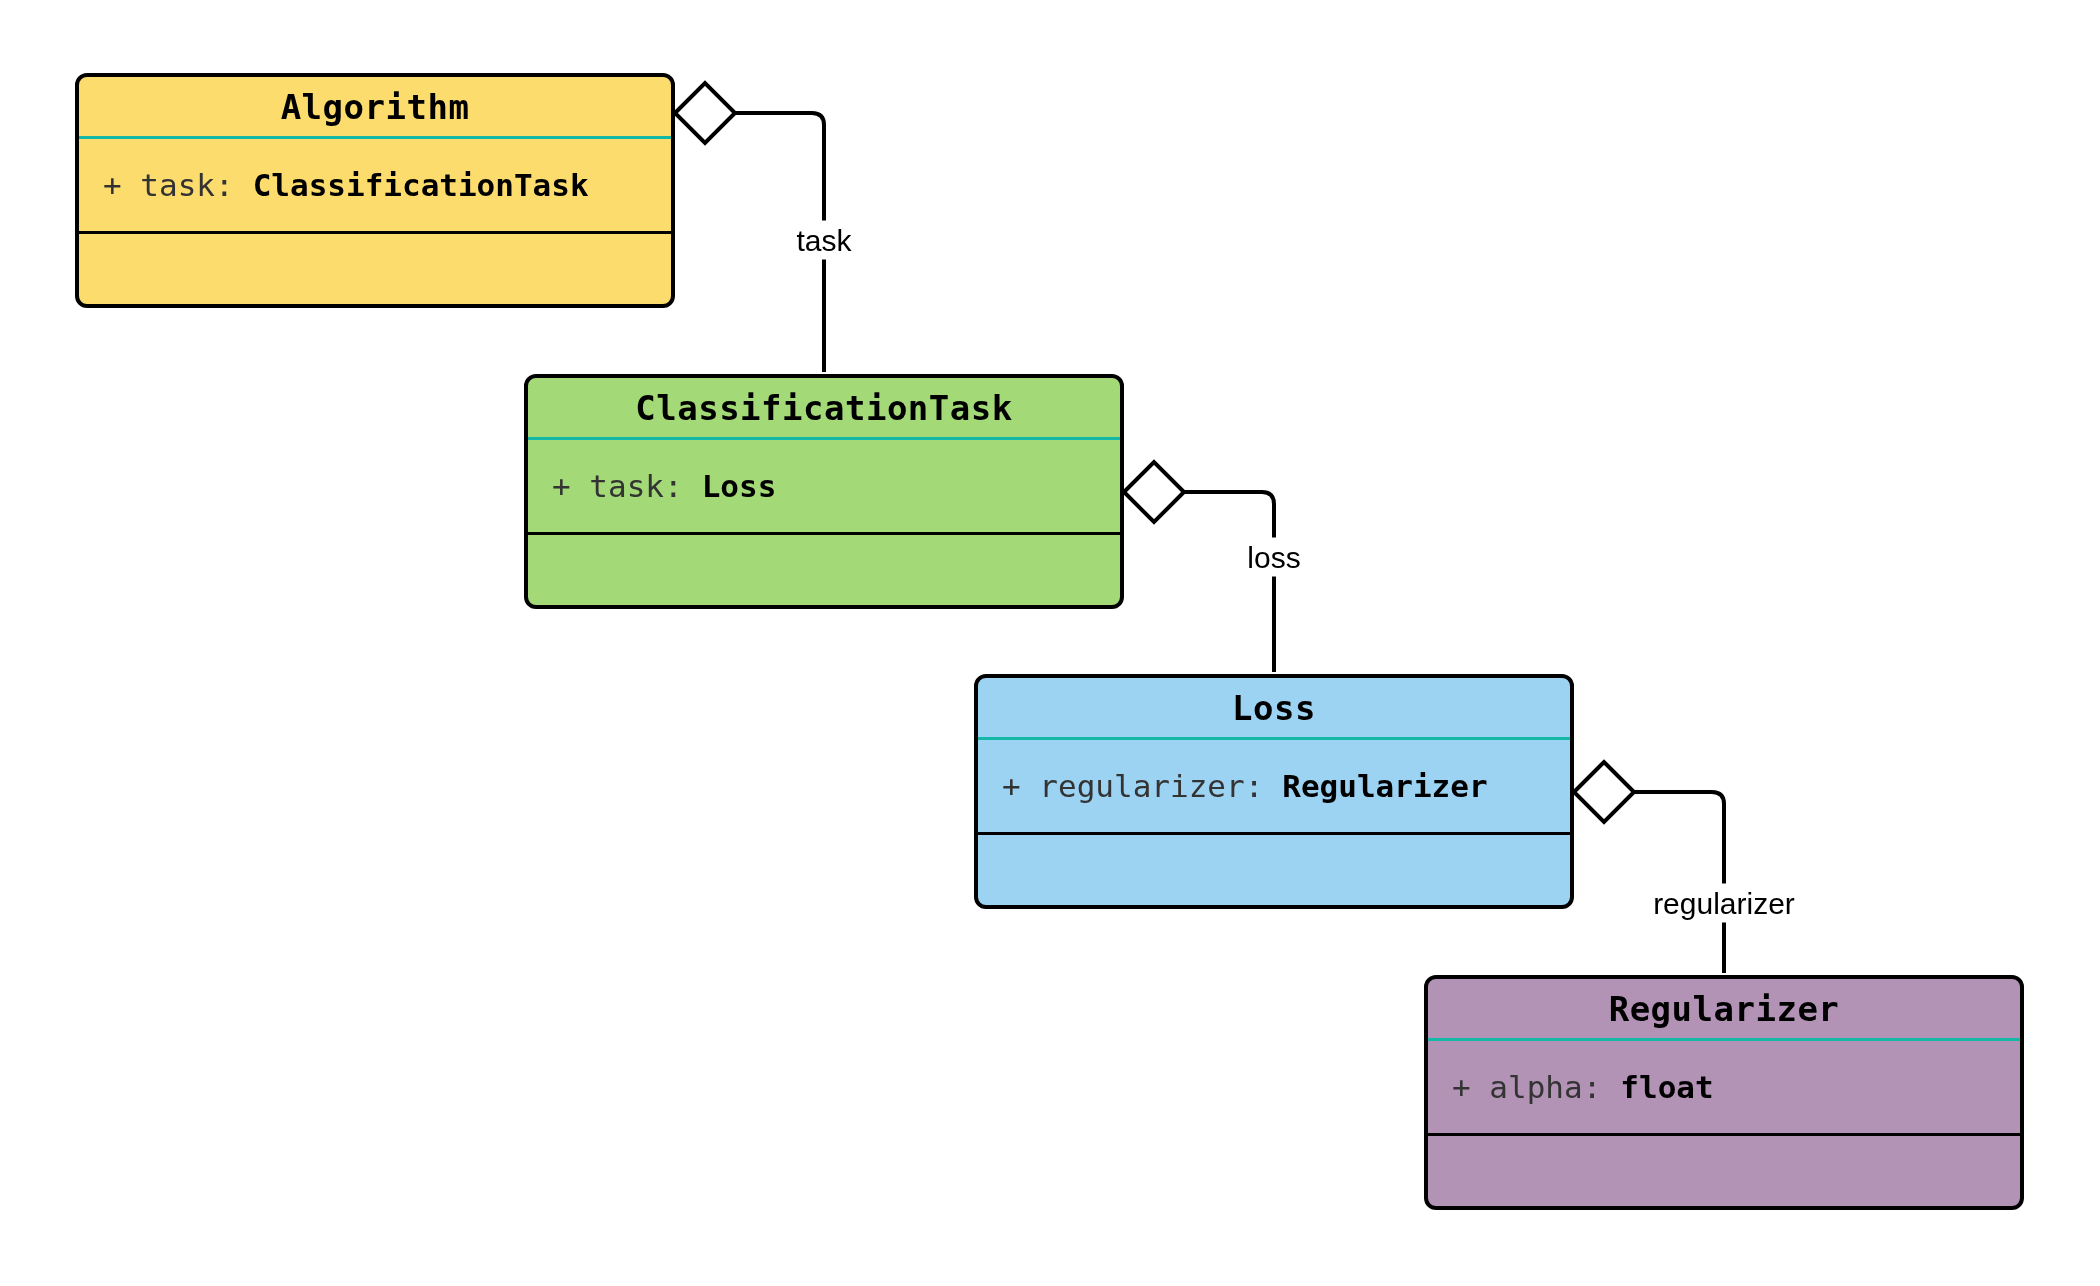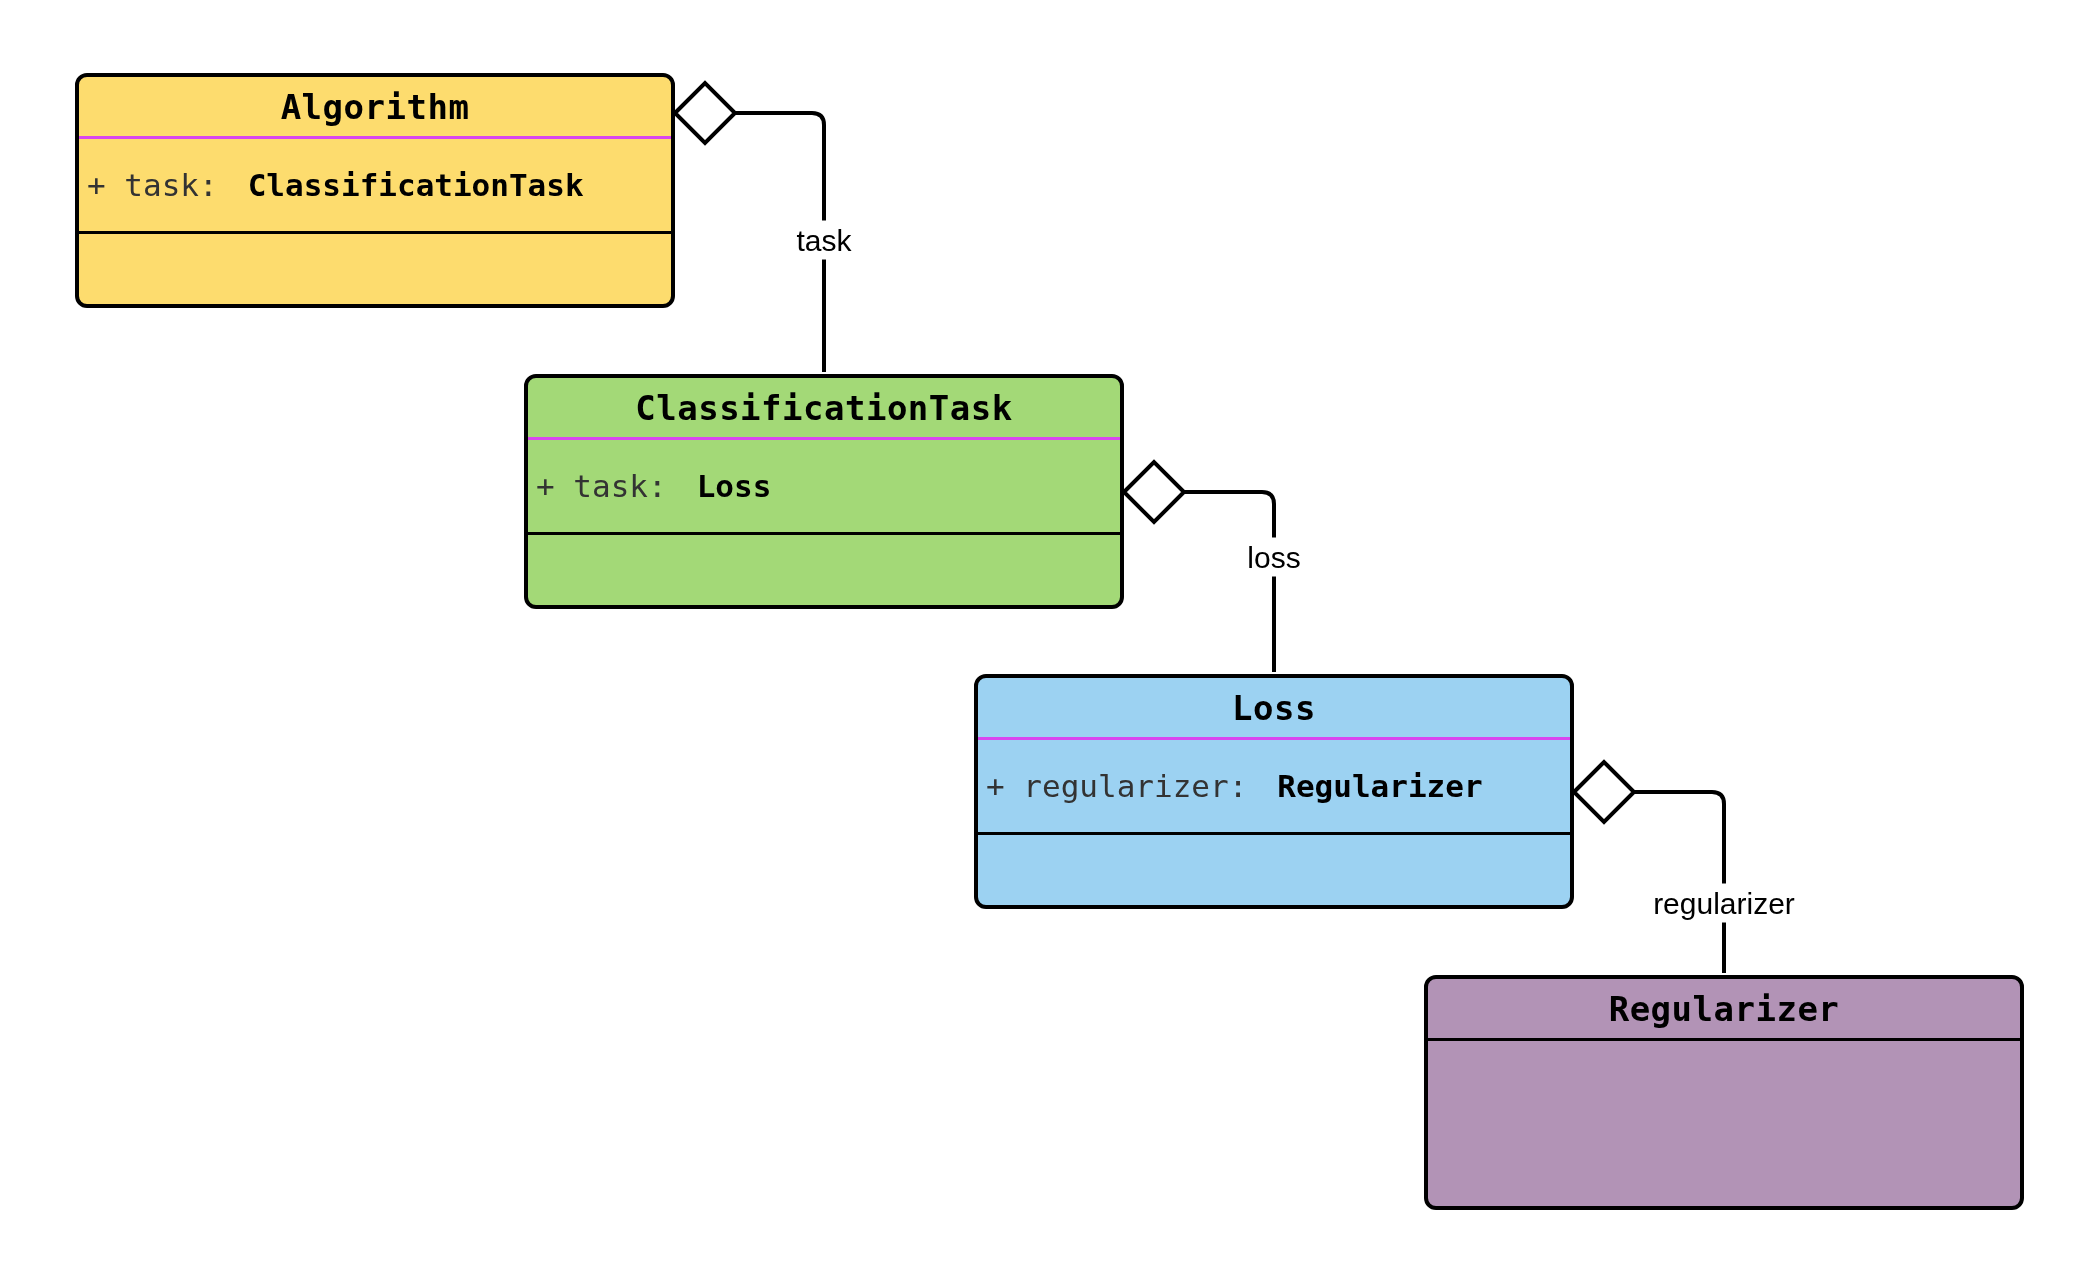--- a/index.html
+++ b/index.html
@@ -46,28 +46,27 @@
     display: flex;
     align-items: center;
     justify-content: center;
     font-weight: bold;
     font-size: 34px;
     color: #000000;
     letter-spacing: 0.5px;
   }
   .compartment-attrs {
     height: 95px;
-    border-top: 3px solid #d946ef;
+    border-top: 3px solid #14b8a6;
     display: flex;
     align-items: center;
-    padding-left: 8px;
+    padding-left: 24px;
     font-size: 31px;
     color: #333333;
     white-space: pre;
-    gap: 11px;
   }
   .attr-type {
     font-weight: bold;
     color: #000000;
     margin-left: 19px;
   }
   .compartment-methods {
     flex: 1;
     border-top: 3px solid #000000;
   }
@@ -138,20 +137,24 @@
     <div class="compartment-title">Loss</div>
     <div class="compartment-attrs">
       <span class="attr-name">+ regularizer:</span>
       <span class="attr-type">Regularizer</span>
     </div>
     <div class="compartment-methods"></div>
   </div>
 
   <div class="class-box" id="box-regularizer" style="background-color: rgb(178, 147, 182);">
     <div class="compartment-title">Regularizer</div>
+    <div class="compartment-attrs">
+      <span class="attr-name">+ alpha:</span>
+      <span class="attr-type">float</span>
+    </div>
     <div class="compartment-methods"></div>
   </div>
 
   <div class="edge-label" id="label-task">task</div>
   <div class="edge-label" id="label-loss">loss</div>
   <div class="edge-label" id="label-regularizer">regularizer</div>
 
 </div>
 
 </body></html>

